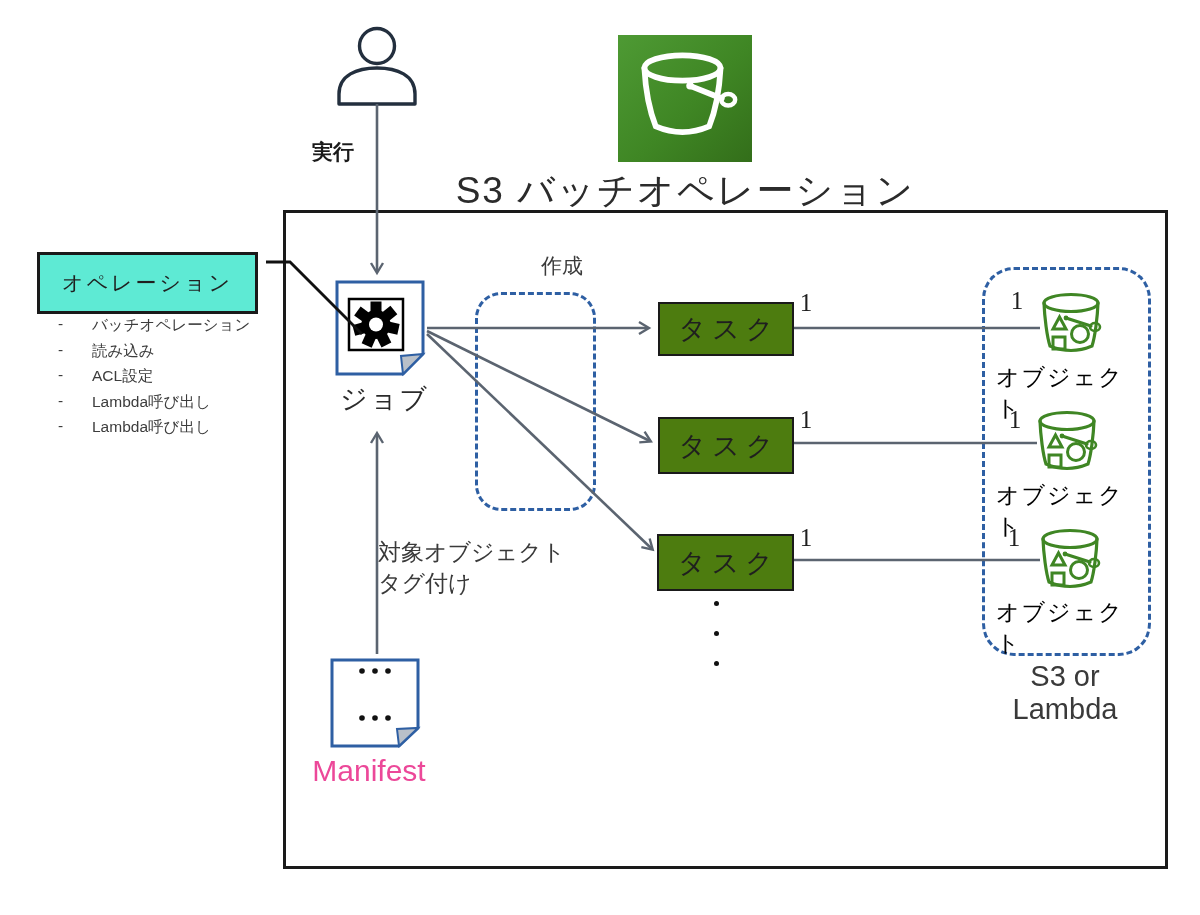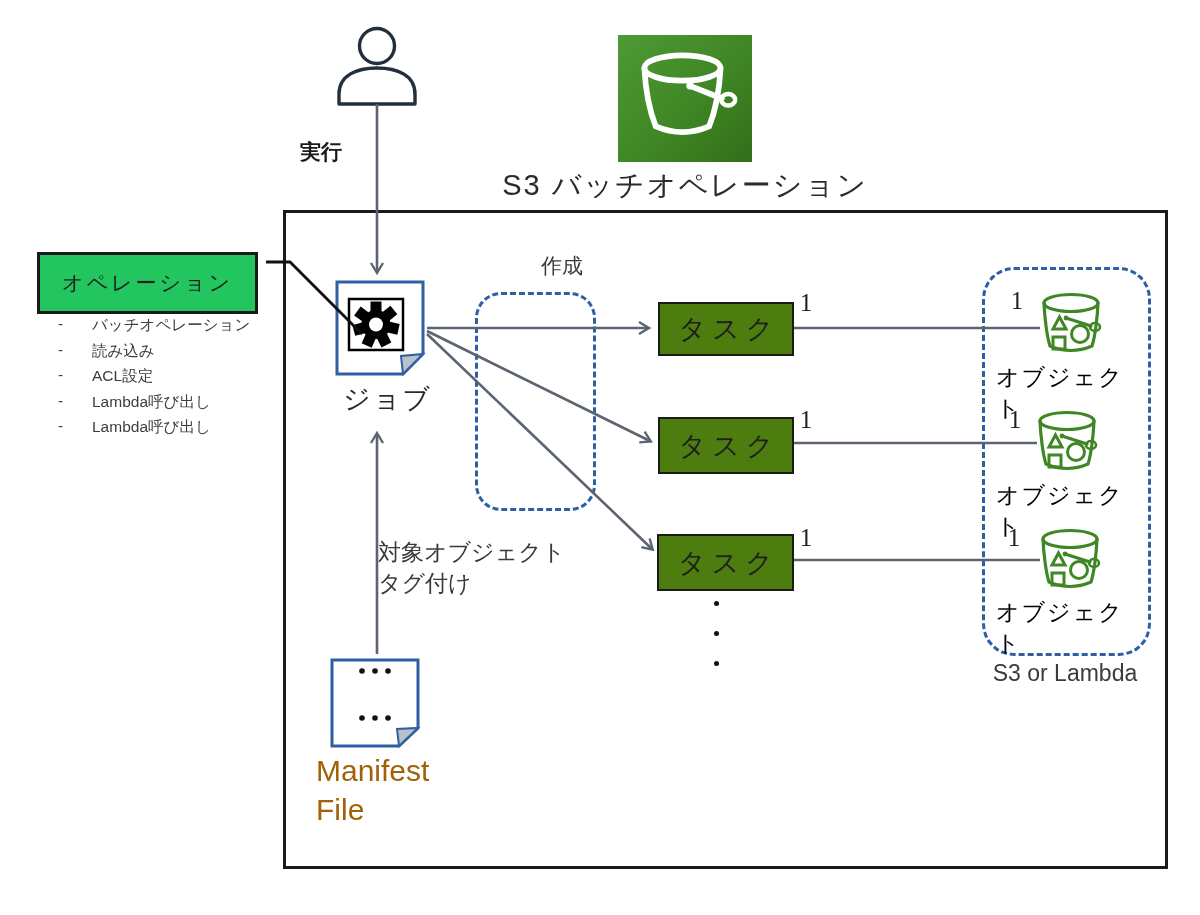--- a/index.html
+++ b/index.html
@@ -13,39 +13,39 @@
   .layer-dashed{z-index:2;}
   .layer-icon{z-index:3;}
   .layer-lines{z-index:4;pointer-events:none;}
   .layer-text{z-index:6;}
 
   
   .main-frame{left:283px;top:210px;width:879px;height:653px;border:3px solid #1a1a1a;background:transparent;}
 
   
   .person-wrap{left:330px;top:26px;width:95px;height:80px;}
-  .exec-label{left:300px;top:138px;width:66px;text-align:left;font-size:21px;font-weight:bold;color:#1a1a1a;}
+  .exec-label{left:300px;top:138px;width:66px;text-align:center;font-size:21px;font-weight:bold;color:#1a1a1a;}
 
   
   .s3-icon{left:618px;top:35px;width:134px;height:127px;
            background:linear-gradient(135deg,#4e9a34 0%,#3f8624 55%,#336e1a 100%);}
-  .s3-title{left:455px;top:166px;width:460px;text-align:center;font-size:29px;letter-spacing:2px;color:#2b2b2b;}
+  .s3-title{left:455px;top:166px;width:460px;text-align:right;font-size:37px;letter-spacing:2px;color:#2b2b2b;}
 
   
   .op-box{left:37px;top:252px;width:215px;height:56px;border:3px solid #1a1a1a;
-          display:flex;align-items:center;justify-content:center;font-size:21px;letter-spacing:3px;color:#1f1f1f;background:#22c55e;z-index:6;}
+          display:flex;align-items:center;justify-content:center;font-size:21px;letter-spacing:3px;color:#1f1f1f;background:#5eead4;z-index:6;}
   .op-list{left:58px;top:315px;width:230px;display:flex;flex-direction:column;gap:4.5px;
            font-size:15.5px;color:#3d3d3d;}
   .op-item{display:flex;}
   .op-item .dash{width:12px;flex:0 0 12px;}
   .op-item .gap{width:22px;flex:0 0 22px;}
 
   
   .job-doc{left:334px;top:279px;width:92px;height:98px;}
-  .job-label{left:328px;top:381px;width:104px;text-align:right;font-size:27px;letter-spacing:2px;color:#2b2b2b;}
+  .job-label{left:340px;top:381px;width:104px;text-align:left;font-size:27px;letter-spacing:2px;color:#2b2b2b;}
 
   
   .create-label{left:483px;top:252px;width:100px;text-align:right;font-size:21px;color:#3a3a3a;}
   .dashed-create{left:475px;top:292px;width:115px;height:213px;border:3px dashed #2e5fa3;border-radius:26px;}
 
   
   .task-box{width:132px;height:50px;border:2.5px solid #1a1a1a;background:#4d7c0f;
             display:flex;align-items:center;justify-content:center;font-size:27px;letter-spacing:6px;color:#1f1f1f;}
   .task-box span{padding-left:6px;}
   .task-1{left:658px;top:302px;}
@@ -54,29 +54,29 @@
   .count{width:26px;text-align:center;font-size:25px;color:#1f1f1f;font-family:"Liberation Serif","DejaVu Serif",serif;}
   .cL1{left:793px;top:289px;} .cL2{left:793px;top:406px;} .cL3{left:793px;top:524px;}
   .cR1{left:1004px;top:287px;} .cR2{left:1002px;top:406px;} .cR3{left:1001px;top:524px;}
 
   
   .bucket{width:64px;height:68px;}
   .b1{left:1040px;top:291px;} .b2{left:1036px;top:409px;} .b3{left:1039px;top:527px;}
   .obj-label{left:996px;width:152px;text-align:left;font-size:23px;letter-spacing:2px;color:#000000;}
   .o1{top:362px;} .o2{top:480px;} .o3{top:597px;}
   .dashed-targets{left:982px;top:267px;width:163px;height:383px;border:3px dashed #2e5fa3;border-radius:32px;}
-  .targets-label{left:975px;top:660px;width:180px;text-align:center;font-size:23px;color:#3a3a3a;}
+  .targets-label{left:975px;top:660px;width:180px;text-align:center;font-size:29px;color:#3a3a3a;}
 
   
   .vdot{width:5px;height:5px;border-radius:50%;background:#111;}
   .d1{left:714px;top:601px;} .d2{left:714px;top:631px;} .d3{left:714px;top:661px;}
 
   
   .manifest-doc{left:329px;top:657px;width:92px;height:92px;}
-  .manifest-label{left:316px;top:751px;width:150px;font-size:30px;line-height:39px;color:#a16207;}
+  .manifest-label{left:294px;top:751px;width:150px;text-align:center;font-size:30px;line-height:39px;color:#ec4899;}
   .read-label{left:378px;top:537px;width:210px;font-size:23px;line-height:31px;color:#3a3a3a;}
 </style>
 </head>
 <body>
 
 <div class="canvas">
 
   <div class="abs main-frame layer-frame"></div>
 
   <div class="abs dashed-create layer-dashed"></div>
@@ -223,21 +223,20 @@
       <circle cx="33" cy="14" r="2.8" fill="#111"></circle>
         <circle cx="46" cy="14" r="2.8" fill="#111"></circle>
         <circle cx="59" cy="14" r="2.8" fill="#111"></circle>
       <circle cx="33" cy="61" r="2.8" fill="#111"></circle>
         <circle cx="46" cy="61" r="2.8" fill="#111"></circle>
         <circle cx="59" cy="61" r="2.8" fill="#111"></circle>
     </svg>
   </div>
   <div class="abs manifest-label layer-text">
     <div>Manifest</div>
-    <div>File</div>
   </div>
 
   <div class="abs read-label layer-text">
     <div>対象オブジェクト</div>
     <div>タグ付け</div>
   </div>
 
   <svg class="abs layer-lines" style="left:0;top:0;" width="1200" height="915" viewBox="0 0 1200 915">
     <defs>
       <marker id="chev" markerUnits="userSpaceOnUse" markerWidth="16" markerHeight="16" viewBox="0 0 16 16" refX="12" refY="8" orient="auto">

